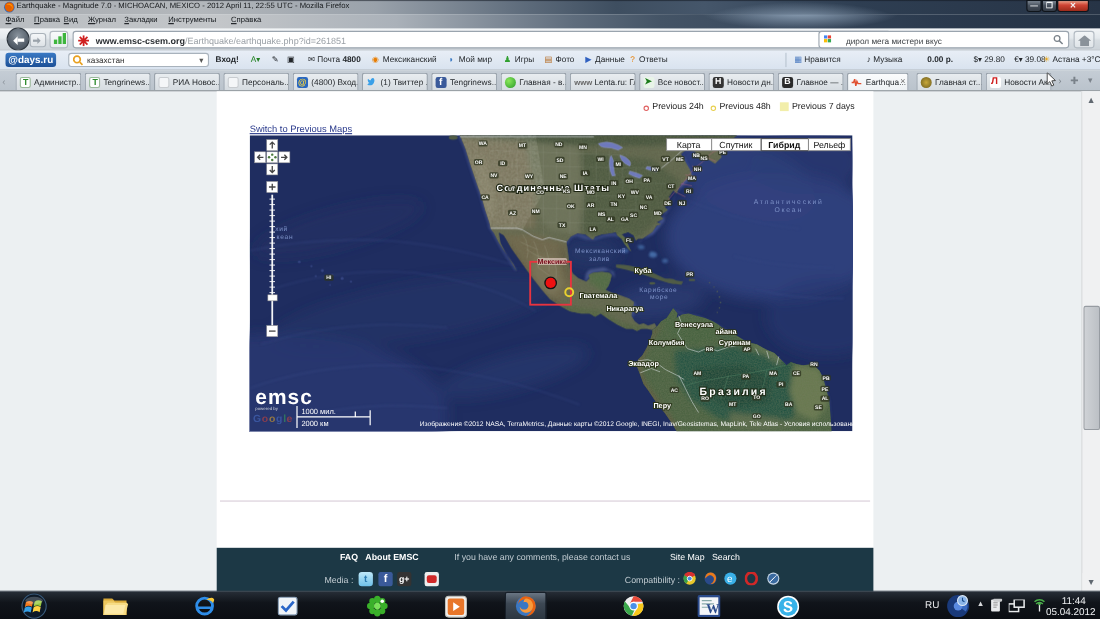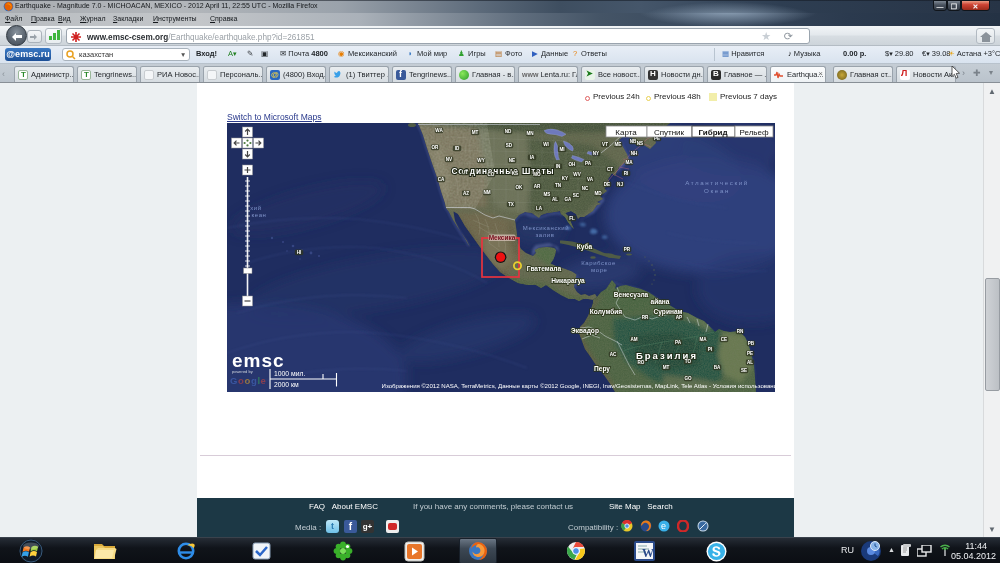--- a/index.html
+++ b/index.html
@@ -117,29 +117,42 @@
         <div class="bar" style="left:11px;height:10px"></div>
       </div>
     <div id="urlbar">
       <svg id="urlfav" viewBox="0 0 10 10">
           <path d="M5 0v10M0 5h10M1.5 1.5l7 7M8.5 1.5l-7 7" stroke="#d02020" stroke-width="1.6"></path>
         </svg>
       <div id="urltext"><b>www.emsc-csem.org</b>/Earthquake/earthquake.php?id=261851</div>
       <div id="urlstar">★</div>
         <div id="urlreload">⟳</div>
     </div>
+    <div id="searchbar">
+      <svg style="position:absolute;left:4px;top:3px" width="10" height="10" viewBox="0 0 10 10">
+          <rect x="0" y="0" width="3" height="3" fill="#4285f4"></rect>
+          <rect x="3.5" y="0" width="3" height="3" fill="#ea4335"></rect>
+          <rect x="0" y="3.5" width="3" height="3" fill="#fbbc05"></rect>
+          <rect x="3.5" y="3.5" width="3" height="3" fill="#34a853"></rect>
+        </svg>
+      <div id="searchtext">дирол мега мистери вкус</div>
+      <svg id="searchmag" viewBox="0 0 10 10">
+          <circle cx="4" cy="4" r="2.6" fill="none" stroke="#7a828a" stroke-width="1.2"></circle>
+          <path d="M6 6l3 3" stroke="#7a828a" stroke-width="1.4"></path>
+        </svg>
+    </div>
     <div id="homebtn">
         <svg style="position:absolute;left:3px;top:3px" width="12" height="10" viewBox="0 0 12 10">
           <path d="M6 0L0 5h2v5h8V5h2z" fill="#8a929a"></path>
         </svg>
       </div>
   </div>
 
   <div class="abs" id="mailbar">
-    <div id="mrlogo">@emsc.ru</div>
+    <div id="mrlogo">@days.ru</div>
     <div id="mrsearch">казахстан <span style="float:right;margin-right:4px;color:#555">▾</span></div>
     <svg style="position:absolute;left:66px;top:4px" width="10" height="10" viewBox="0 0 10 10">
         <circle cx="4" cy="4" r="3" fill="none" stroke="#e8a020" stroke-width="1.5"></circle>
         <path d="M6.5 6.5L9 9" stroke="#e8a020" stroke-width="1.5"></path>
       </svg>
     <div class="mr" style="left:196px;font-weight:bold">Вход!</div>
     <div class="mr" style="left:228px;color:#208020">A<span style="font-size:7px">▾</span></div>
     <div class="mr" style="left:247px">✎</div>
     <div class="mr" style="left:261px">▣</div>
     <div class="mr" style="left:280px">✉ Почта <b>4800</b></div>
@@ -252,21 +265,21 @@
     <div style="position:absolute;left:962px;top:4px;color:#7a828a;font-size:9px">›</div>
     <div style="position:absolute;left:973px;top:4px;color:#7a828a;font-size:9px">✚</div>
     <div style="position:absolute;left:989px;top:4px;color:#7a828a;font-size:8px">▾</div>
   </div>
 
   <div class="abs" id="viewport">
     <div id="content">
       <div class="legend" style="left:388px"><span class="lgi" style="width:5px;height:5px;border:1.5px solid #e06060;border-radius:50%"></span>Previous 24h</div>
       <div class="legend" style="left:449px"><span class="lgi" style="width:5px;height:5px;border:1.5px solid #e8d050;border-radius:50%"></span>Previous 48h</div>
       <div class="legend" style="left:512px"><span class="lgi" style="width:8px;height:8px;background:#f2eeaa"></span>Previous 7 days</div>
-      <div id="switch">Switch to Microsoft Maps</div>
+      <div id="switch">Switch to Previous Maps</div>
       <div id="mapbox">
           <svg width="548" height="269" viewBox="0 0 548 269" xmlns="http://www.w3.org/2000/svg" style="display:block">
 <defs>
 <filter id="b1" x="-30%" y="-30%" width="160%" height="160%">
                 <feGaussianBlur stdDeviation="2.2"></feGaussianBlur>
               </filter>
 <filter id="b2" x="-60%" y="-60%" width="220%" height="220%">
                 <feGaussianBlur stdDeviation="1.1"></feGaussianBlur>
               </filter>
 <filter id="b3" x="-50%" y="-50%" width="200%" height="200%">
@@ -700,21 +713,21 @@
 <text x="399" y="11.5" text-anchor="middle" fill="#111">Карта</text>
 <text x="442" y="11.5" text-anchor="middle" fill="#111">Спутник</text>
 <text x="486" y="11.5" text-anchor="middle" fill="#111" font-weight="bold">Гибрид</text>
 <text x="527" y="11.5" text-anchor="middle" fill="#111">Рельеф</text>
 </g>
 </g>
 </svg>
 </div>
       <div id="hr1"></div>
       <div id="footer">
-        <div style="position:absolute;left:112px;top:4px;font-size:8px;font-weight:normal;color:#fff">FAQ&nbsp;&nbsp;&nbsp;About EMSC</div>
+        <div style="position:absolute;left:112px;top:4px;font-size:8px;font-weight:bold;color:#fff">FAQ&nbsp;&nbsp;&nbsp;About EMSC</div>
         <div style="position:absolute;left:216px;top:4px;font-size:8px;color:#c2ccd2">If you have any comments, please contact us</div>
         <div style="position:absolute;left:412px;top:4px;font-size:8px;font-weight:normal;color:#fff">Site Map&nbsp;&nbsp;&nbsp;Search</div>
         <div style="position:absolute;left:98px;top:25px;font-size:8px;color:#c2ccd2">Media :</div>
         <div style="position:absolute;left:129px;top:22px;width:13px;height:13px;border-radius:3px;background:linear-gradient(#bfe8f8,#6ec0e8);color:#2a7ab0;font-size:9px;text-align:center;line-height:13px;font-weight:bold">t</div>
         <div style="position:absolute;left:147px;top:22px;width:13px;height:13px;border-radius:2px;background:#3a5a9a;color:#fff;font-size:10px;text-align:center;line-height:13px;font-weight:bold">f</div>
         <div style="position:absolute;left:164px;top:22px;width:13px;height:13px;border-radius:2px;background:#333;color:#fff;font-size:8px;text-align:center;line-height:13px;font-weight:bold">g+</div>
         <div style="position:absolute;left:189px;top:22px;width:13px;height:13px;border-radius:2px;background:#eee;position:absolute">
             <span style="position:absolute;left:2px;top:3px;width:9px;height:7px;background:#d02828;border-radius:2px"></span>
           </div>
         <div style="position:absolute;left:371px;top:25px;font-size:8px;color:#c2ccd2">Compatibility :</div>

